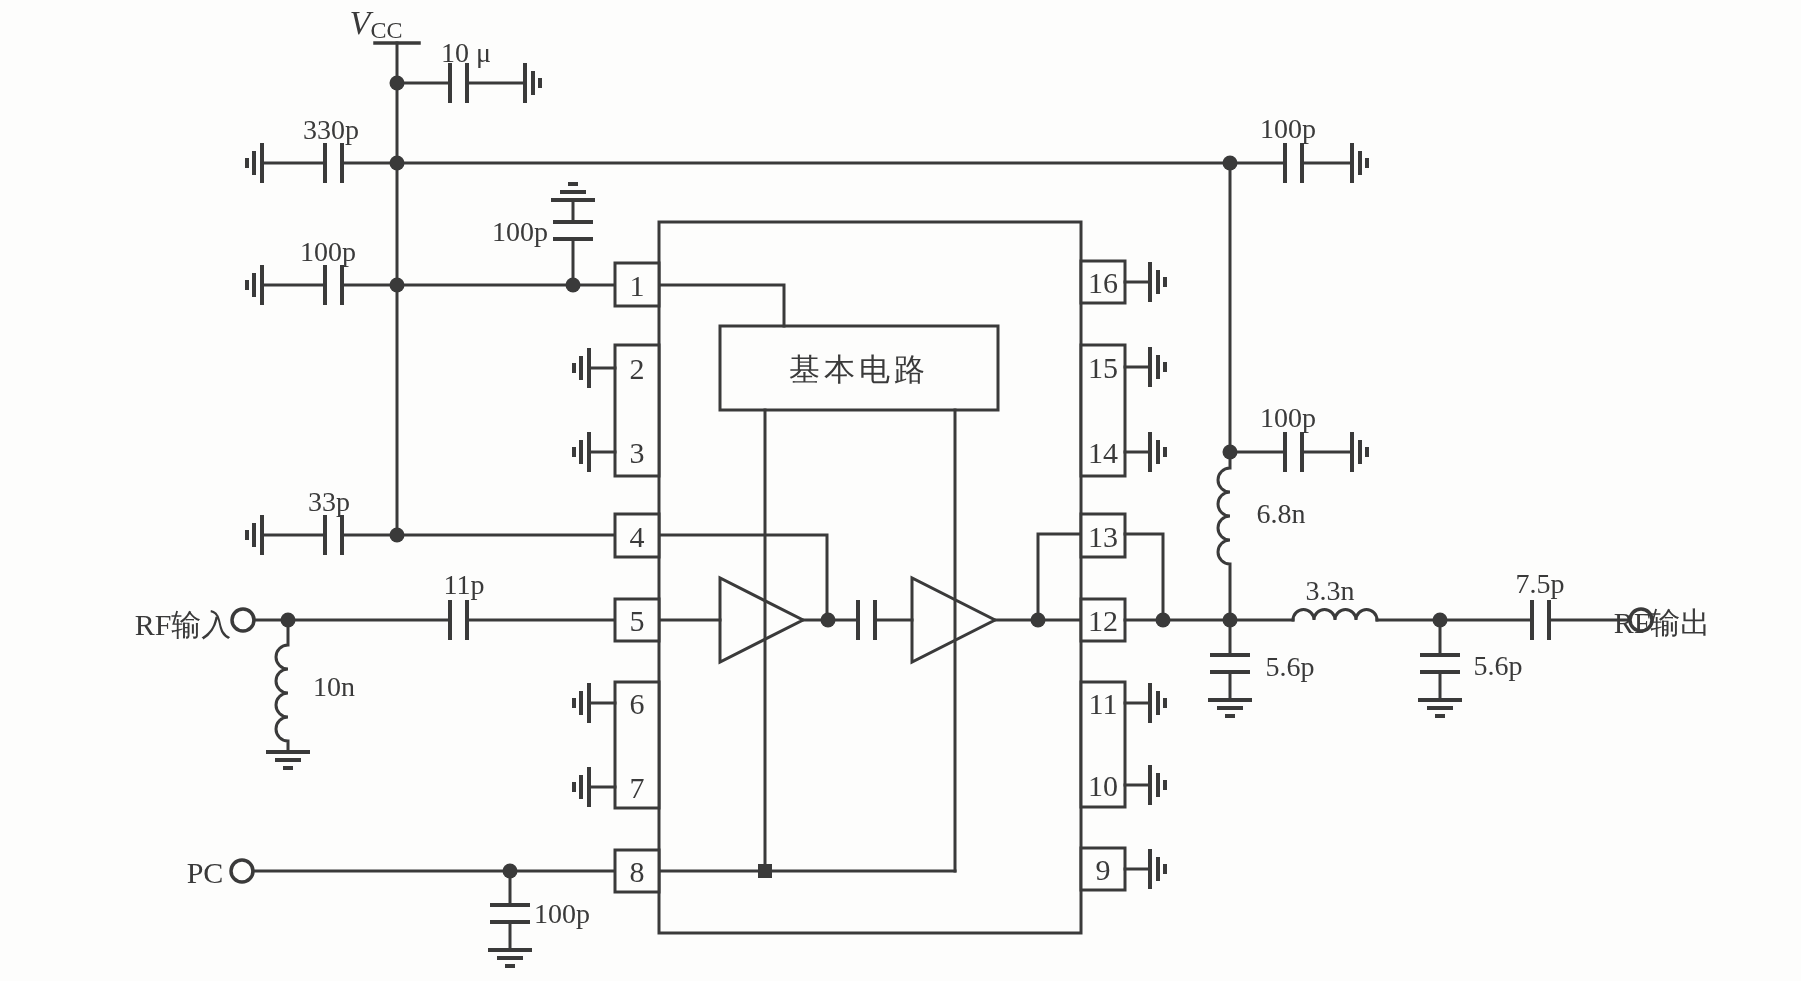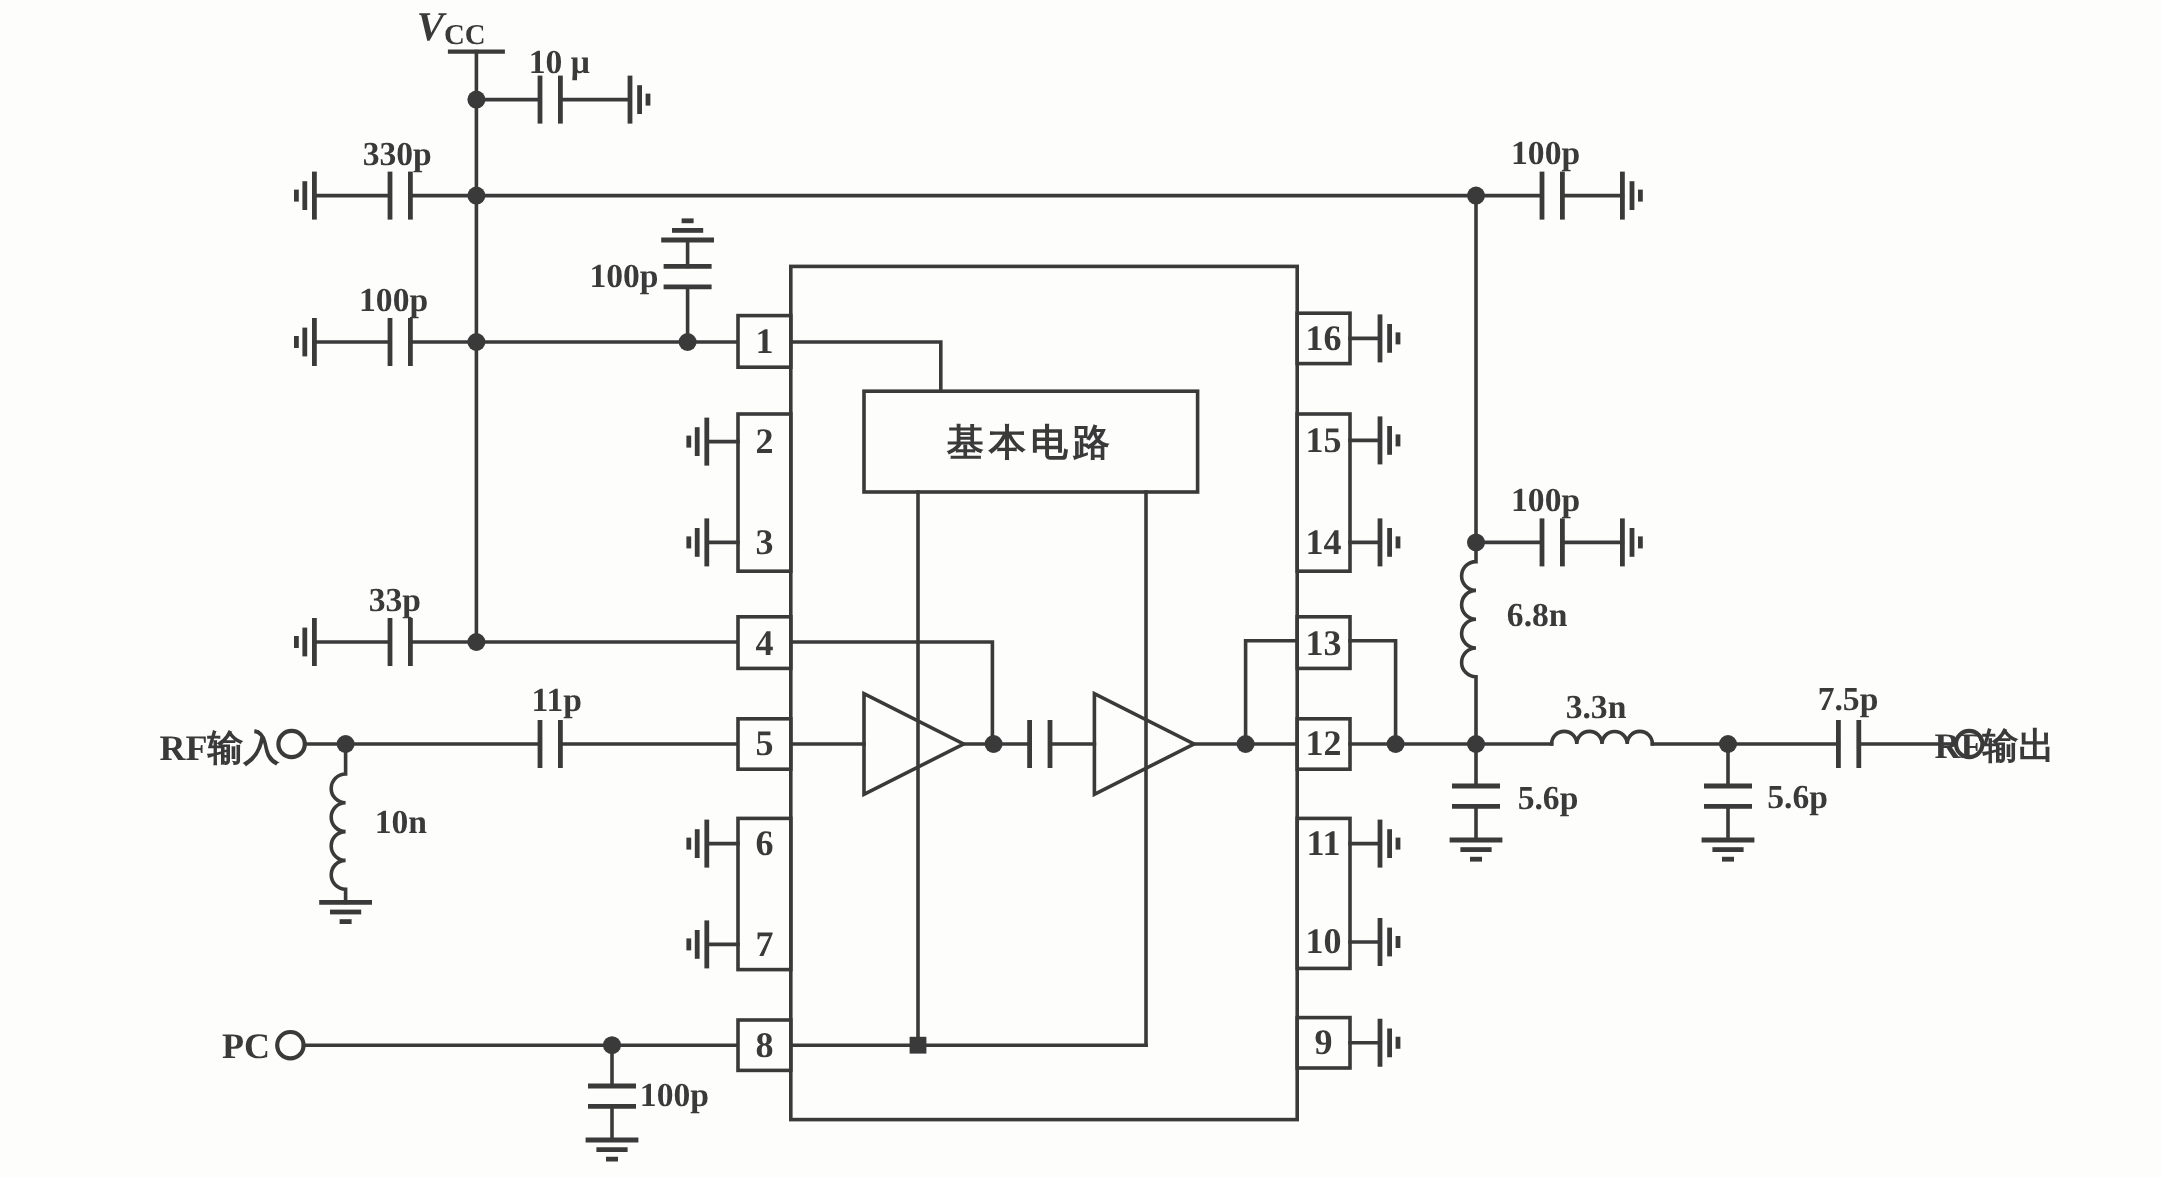--- a/index.html
+++ b/index.html
@@ -1,21 +1,20 @@
 <!DOCTYPE html>
 <html style="--ink: #3a3a3a; --paper: #fdfdfc;"><head>
 <meta charset="utf-8">
 <style>
   html,body{margin:0;padding:0;background:#ffffff;}
   .paper{
     position:relative;width:1801px;height:981px;
     background:var(--paper,#fdfdfc);
     font-family:"Liberation Serif","DejaVu Serif",serif;
     overflow:hidden;
-    font-weight:bold;
   }
   svg{display:block}
   
   .w{stroke:var(--ink,#3a3a3a);stroke-width:3;fill:none;stroke-linecap:square;}
   .w35{stroke:var(--ink,#3a3a3a);stroke-width:3.5;fill:none;stroke-linecap:square;}
   .plate{stroke:var(--ink,#3a3a3a);stroke-width:4;fill:none;stroke-linecap:butt;}
   .box{stroke:var(--ink,#3a3a3a);stroke-width:3;fill:none;}
   .boxw{stroke:var(--ink,#3a3a3a);stroke-width:3;fill:var(--paper,#fdfdfc);}
   .dot{fill:var(--ink,#3a3a3a);stroke:none;}
   .term{stroke:var(--ink,#3a3a3a);stroke-width:3.5;fill:var(--paper,#fdfdfc);}

